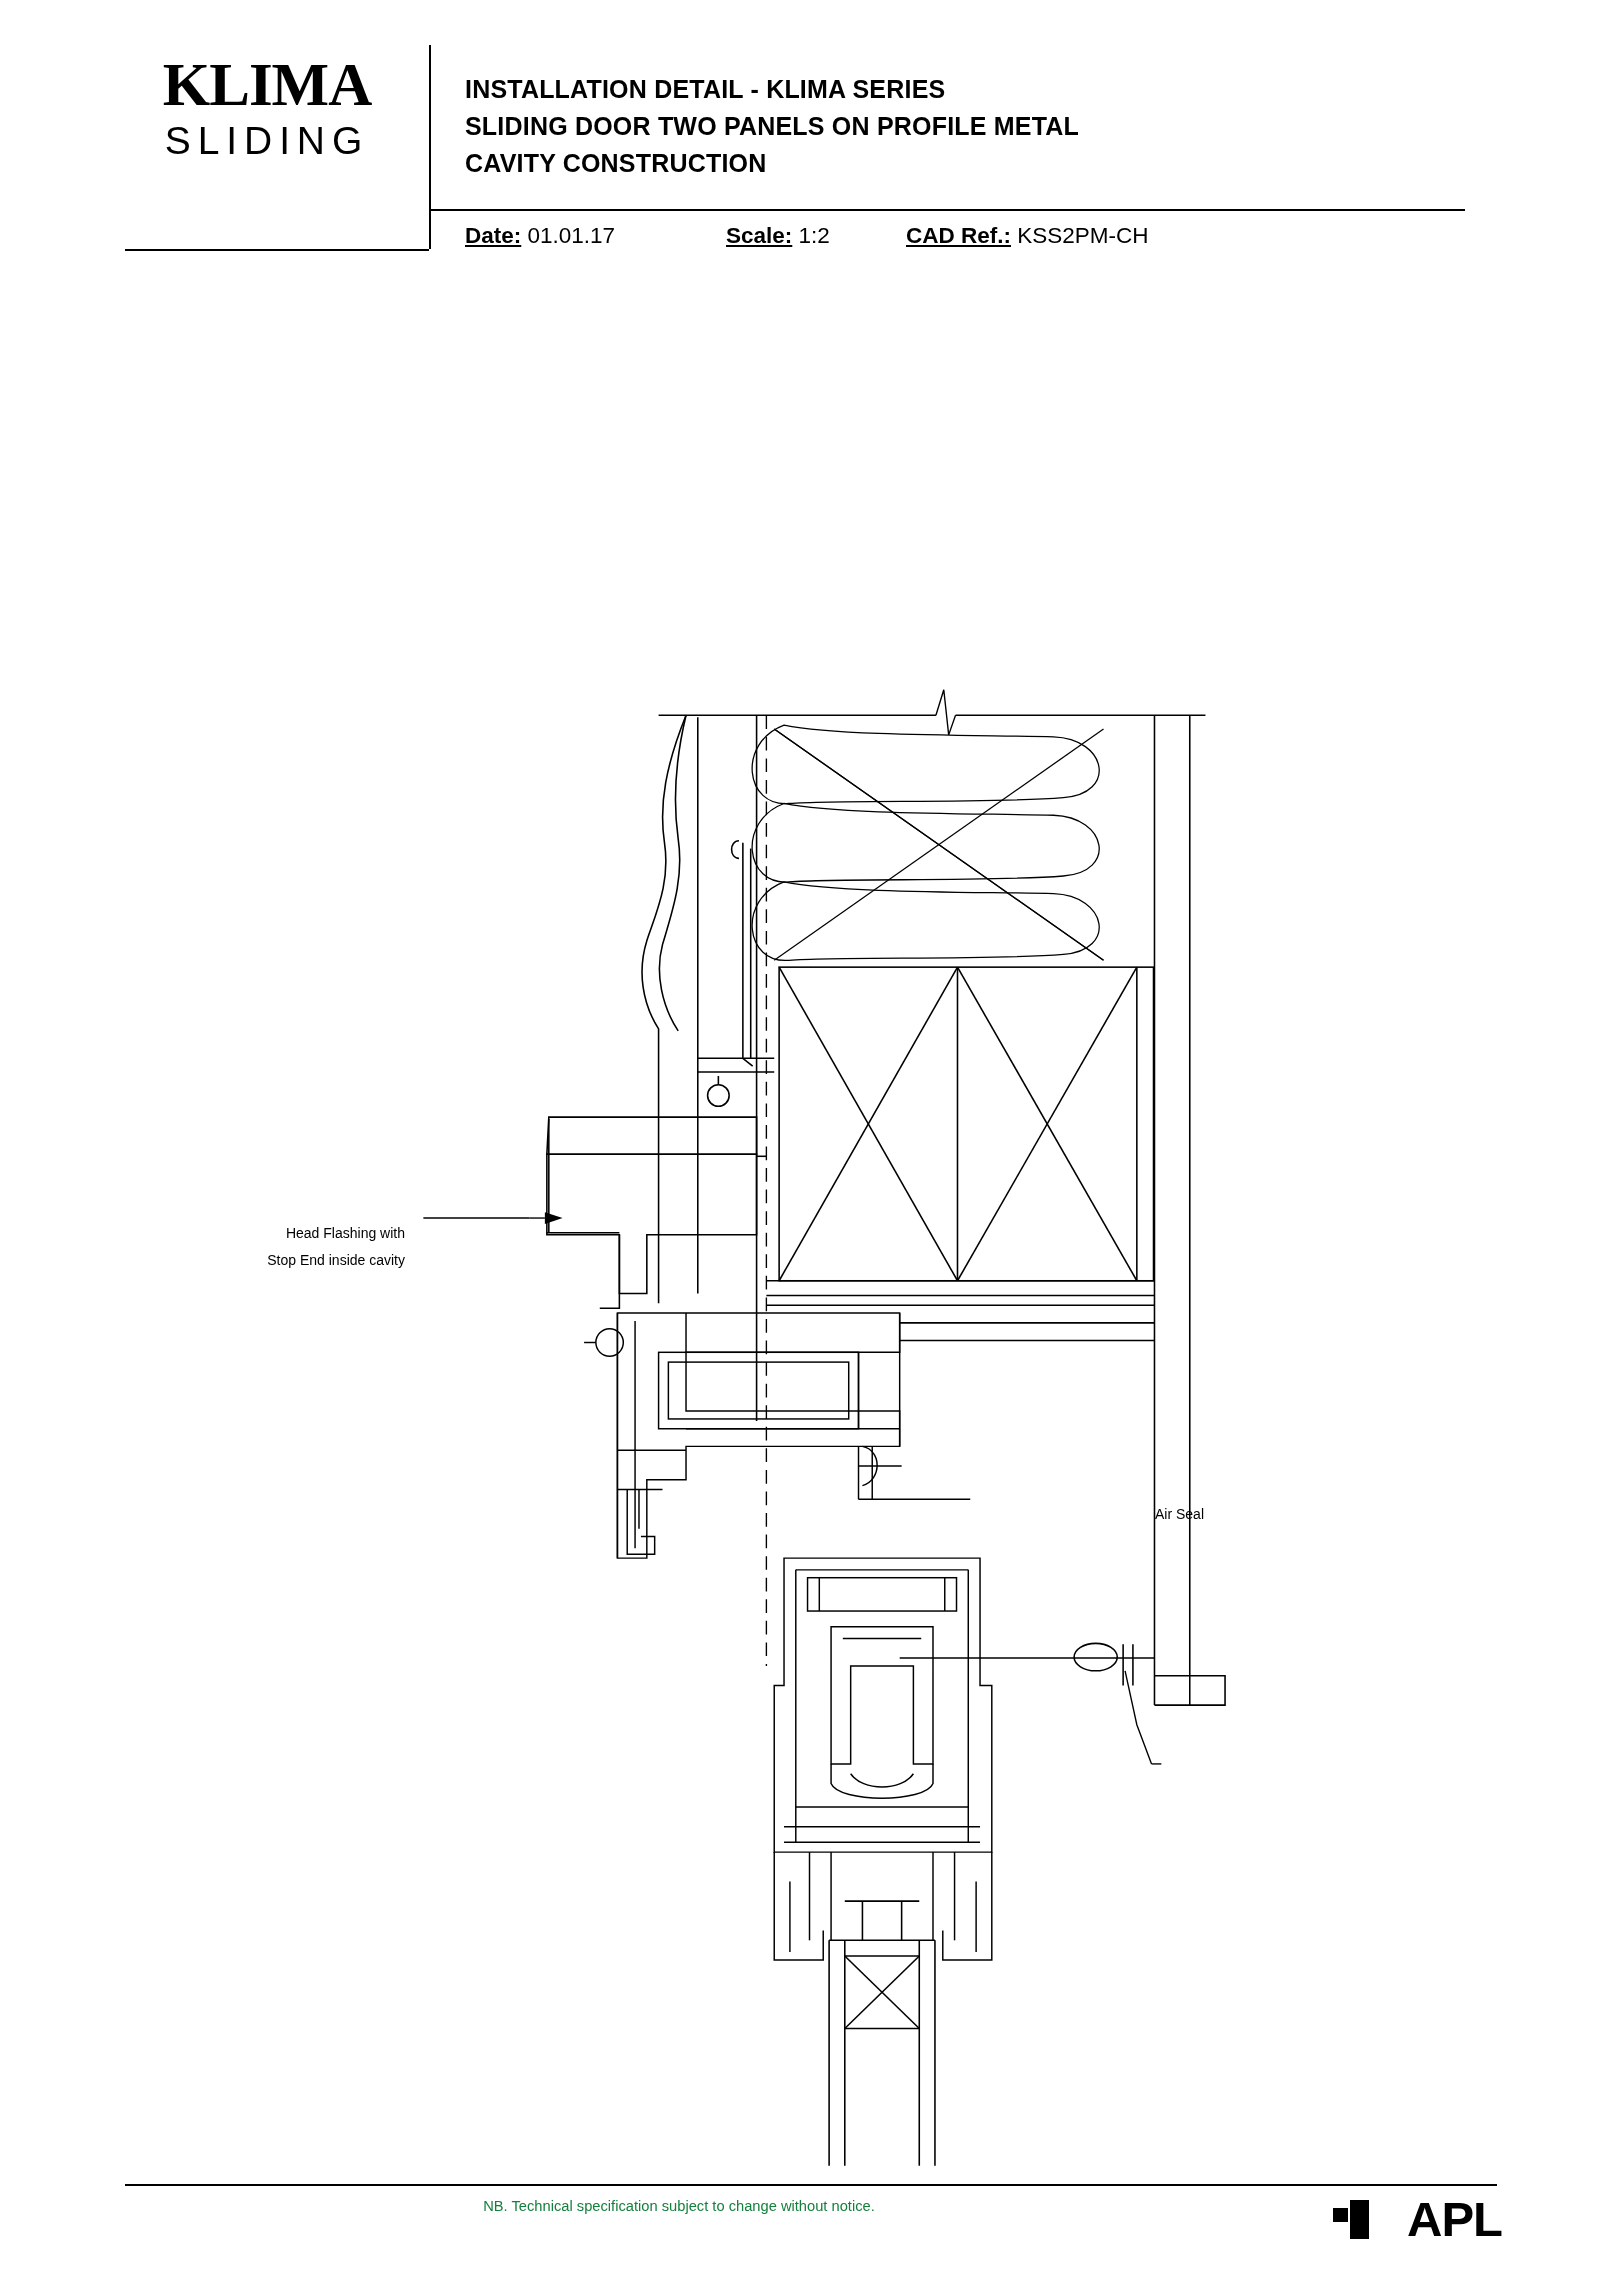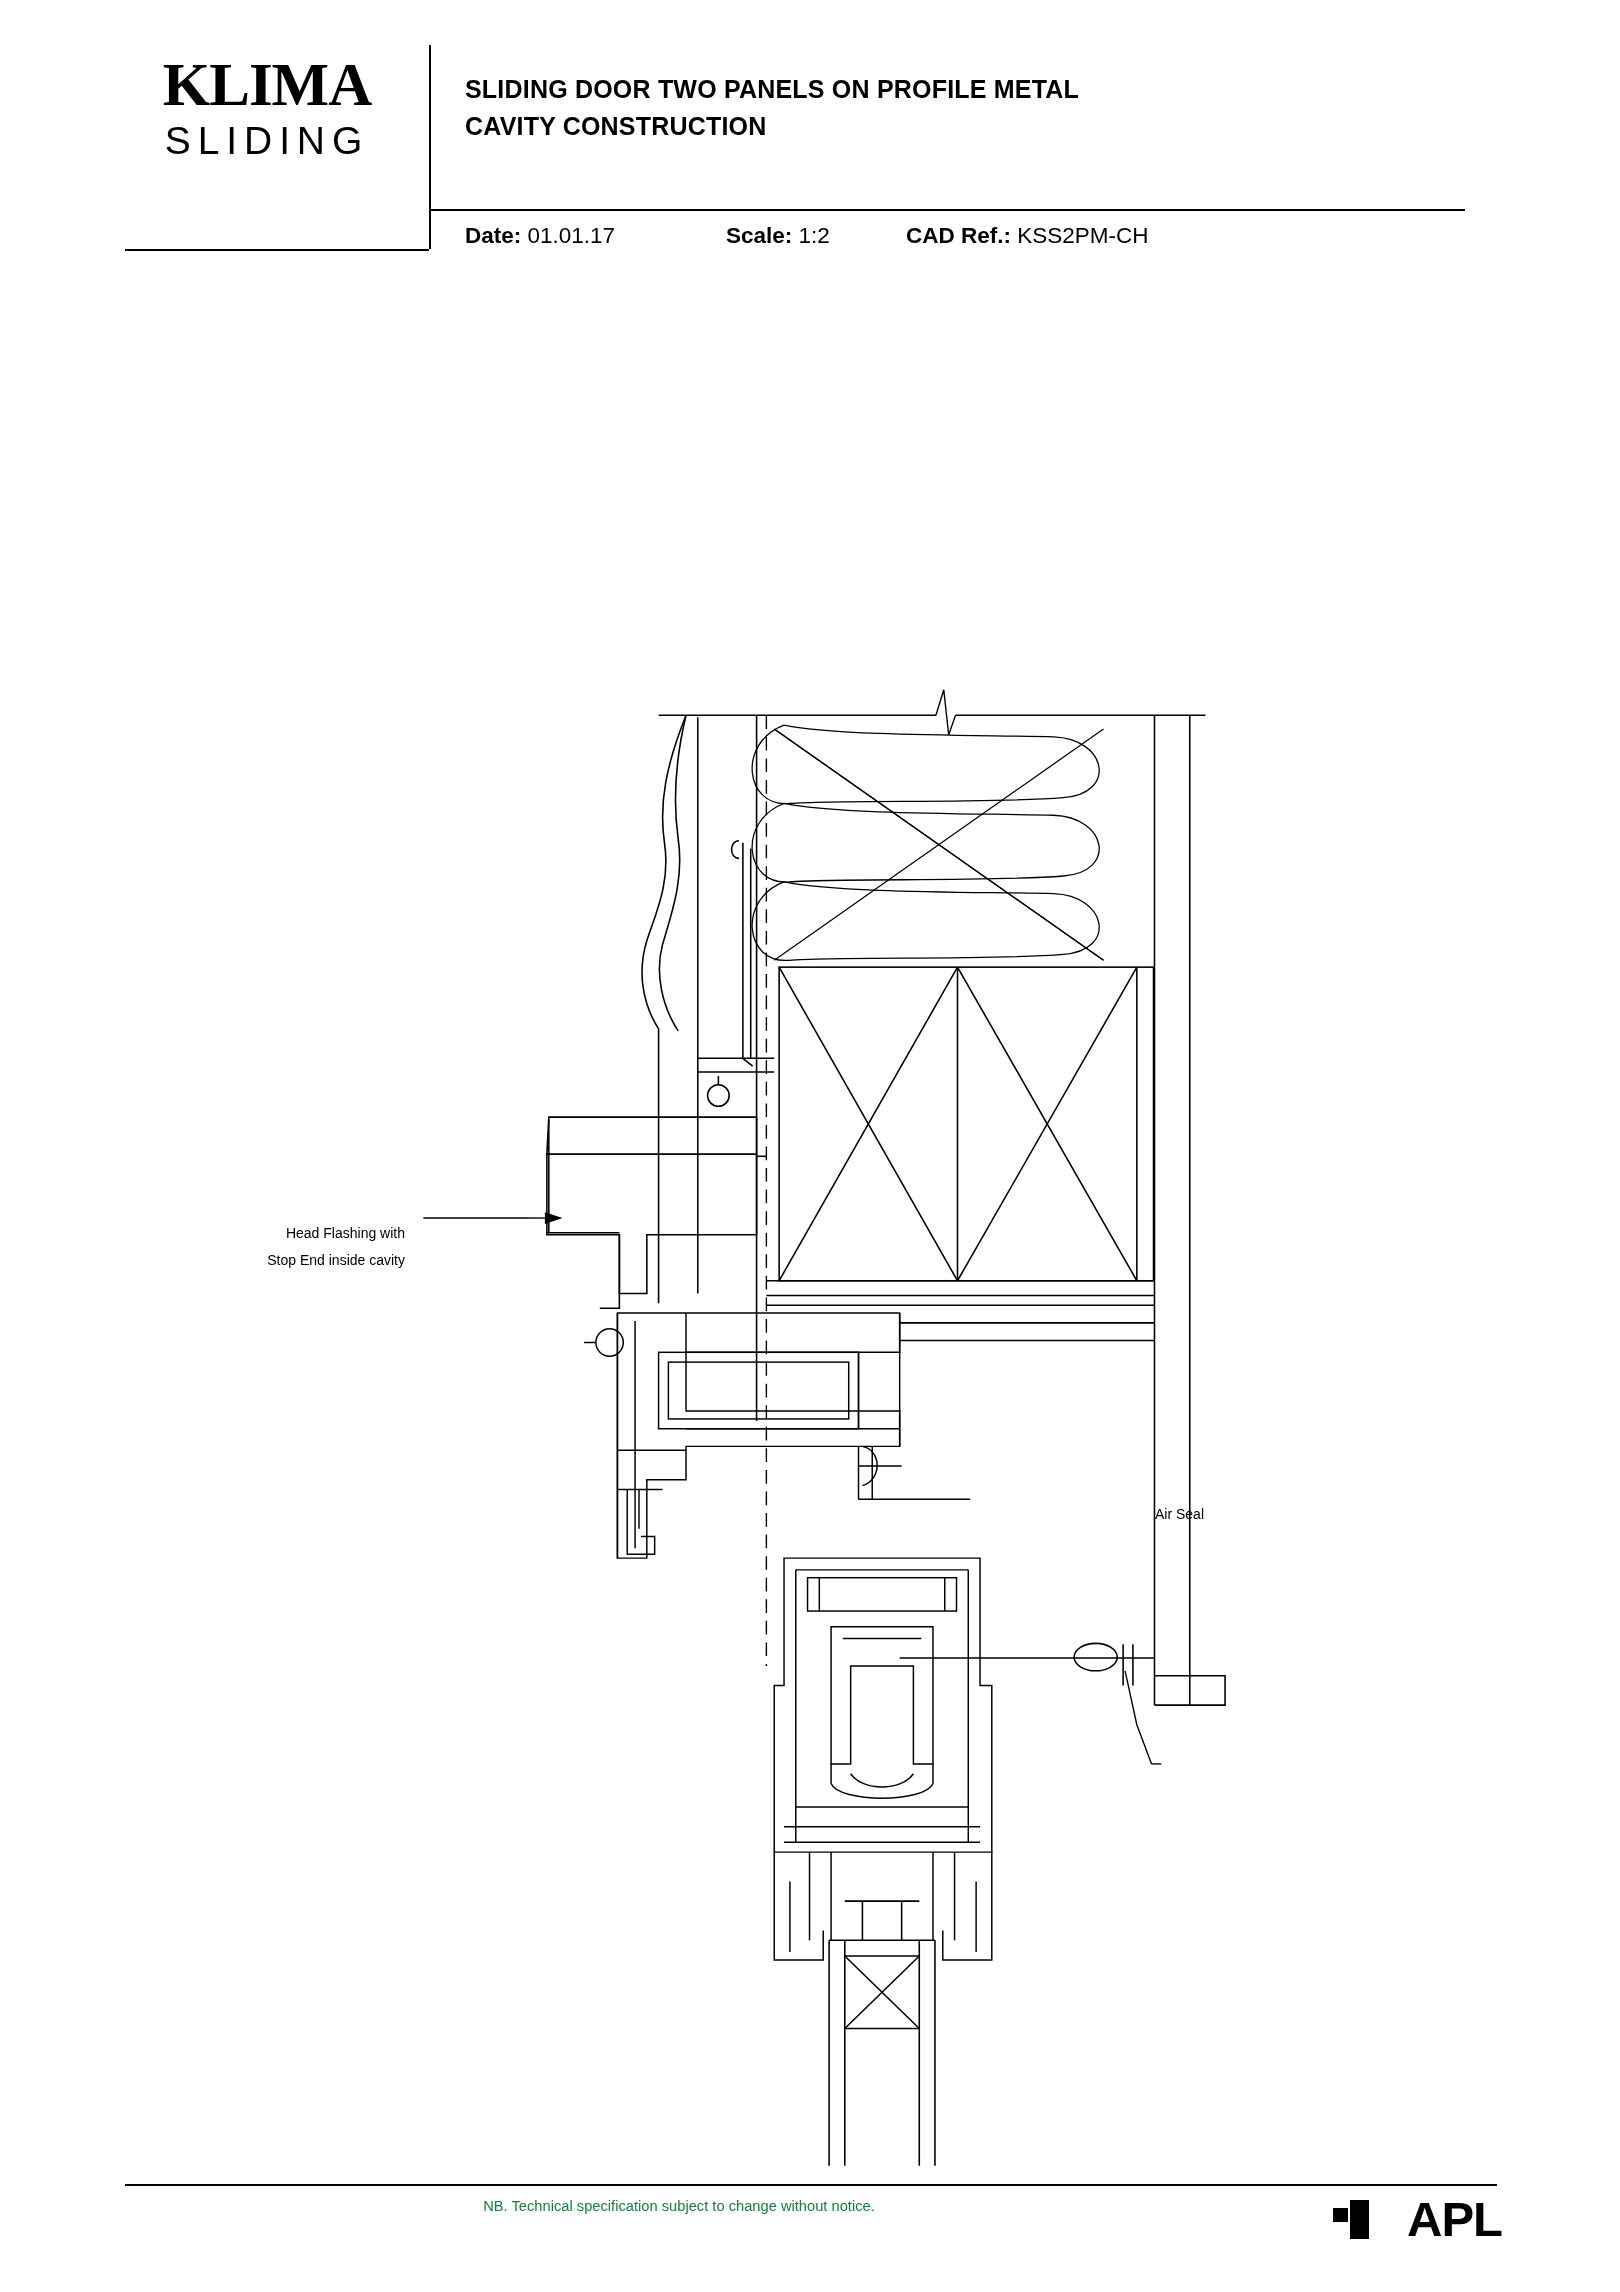--- a/index.html
+++ b/index.html
@@ -87,20 +87,21 @@
     left: 465px;
     top: 218px;
     width: 1010px;
     height: 35px;
     font-size: 22.5px;
     line-height: 35px;
     white-space: nowrap;
   }
   .meta-label {
     font-weight: bold;
+    text-decoration: underline;
   }
   .meta-value {
     font-weight: normal;
   }
   #meta-date   { position: absolute; left: 0px; }
   #meta-scale  { position: absolute; left: 261px; }
   #meta-cadref { position: absolute; left: 441px; }
 
   
   #drawing {
@@ -183,20 +184,21 @@
 <div id="header">
 
   <div id="logo-box">
     <div id="logo-klima">KLIMA</div>
     <div id="logo-series">SLIDING</div>
   </div>
   <div id="logo-underline"></div>
   <div id="header-divider-v"></div>
 
   <div id="title-block">
+    <div class="title-line">INSTALLATION DETAIL - KLIMA SERIES</div>
     <div class="title-line">SLIDING DOOR TWO PANELS ON PROFILE METAL</div>
     <div class="title-line">CAVITY CONSTRUCTION</div>
   </div>
 
   <div id="header-divider-h"></div>
 
   <div id="meta-row">
     <span id="meta-date">
       <span class="meta-label">Date:</span>
       <span class="meta-value">01.01.17</span>

